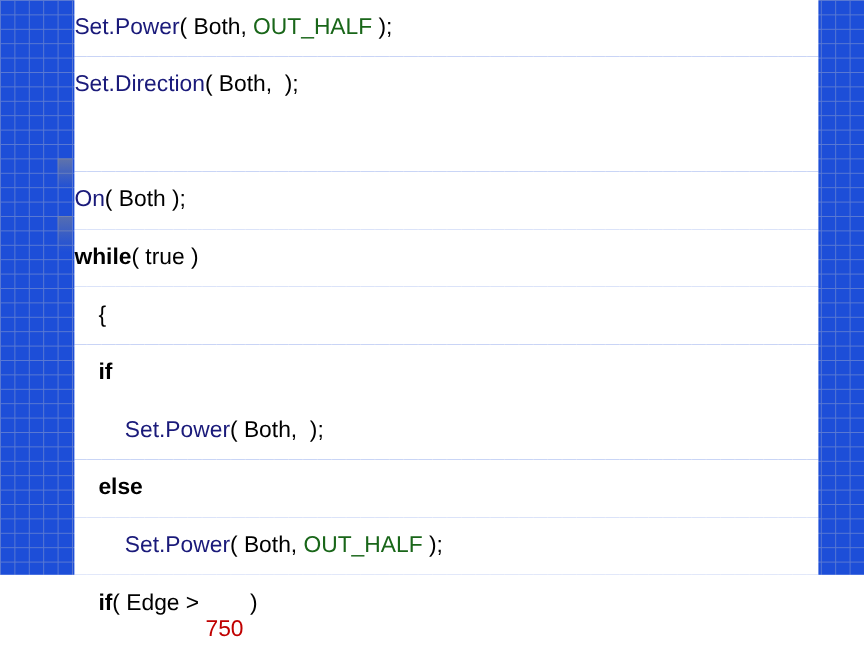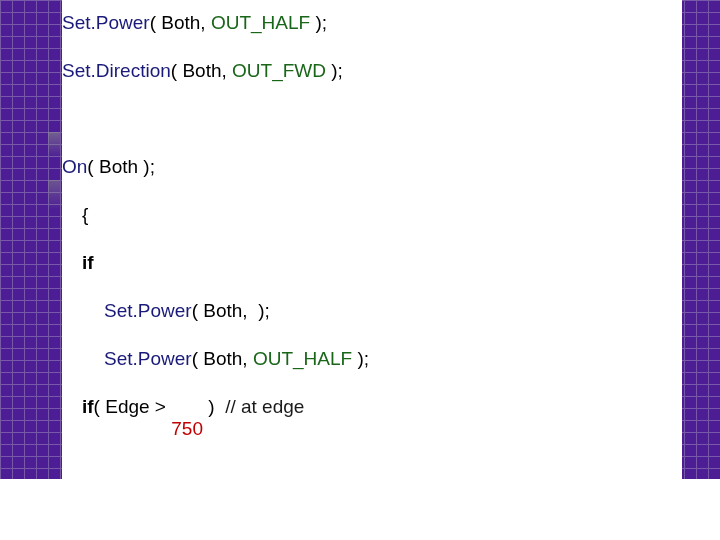--- a/index.html
+++ b/index.html
@@ -12,21 +12,21 @@
   body {
     background: #fff;
     font-family: Verdana, Geneva, sans-serif;
     font-size: 19px;
     position: relative;
   }
   .page {
     position: relative;
     width: 720px;
     height: 479px;
-    background: #4c1d95;
+    background: #1d4ed8;
   }
   
   .page::before {
     content: "";
     position: absolute;
     top: 0; left: 0; right: 0; bottom: 0;
     background-image:
       linear-gradient(to right, #c9c9c9 1px, transparent 1px),
       linear-gradient(to bottom, #c9c9c9 1px, transparent 1px);
     background-size: 12px 12px;
@@ -73,49 +73,55 @@
   <div class="decor d1"></div>
   <div class="decor d2"></div>
 
   <div class="codeblock">
 
     <div class="line">
       <span class="tok-set">Set.Power</span><span class="tok-txt">( Both, </span><span class="tok-arg">OUT_HALF</span><span class="tok-txt"> );</span>
     </div>
 
     <div class="line">
-      <span class="tok-set">Set.Direction</span><span class="tok-txt">( Both, </span><span class="tok-arg">OUT_FWD</span><span class="tok-txt"> );</span>
+      <span class="tok-set">Set.Direction</span><span class="tok-txt">( Both, </span><span class="tok-txt"> );</span>
     </div>
 
     <div class="line"></div>
 
     <div class="line">
       <span class="tok-fn">On</span><span class="tok-txt">( Both );</span>
     </div>
 
+    <div class="line">
+      <span class="tok-kw">while</span><span class="tok-txt">( true )</span>
+    </div>
 
     <div class="line ind1">
       <span class="tok-txt">{</span>
     </div>
 
     <div class="line ind1">
       <span class="tok-kw">if</span>
     </div>
 
     <div class="line ind2">
       <span class="tok-set">Set.Power</span><span class="tok-txt">( Both, </span><span class="tok-txt"> );</span>
     </div>
 
+    <div class="line ind1">
+      <span class="tok-kw">else</span>
+    </div>
 
     <div class="line ind2">
       <span class="tok-set">Set.Power</span><span class="tok-txt">( Both, </span><span class="tok-arg">OUT_HALF</span><span class="tok-txt"> );</span>
     </div>
 
     <div class="line ind1">
-      <span class="tok-kw">if</span><span class="tok-txt">( Edge &gt; </span><span class="tok-num">750</span><span class="tok-txt"> )  </span><span class="tok-cmt">// at edge</span>
+      <span class="tok-kw">if</span><span class="tok-txt">( Edge &gt; </span><span class="tok-num">750</span><span class="tok-txt"> )  </span>
     </div>
 
     <div class="line ind2">
       
     </div>
 
   </div>
 </div>
 
 </body></html>

